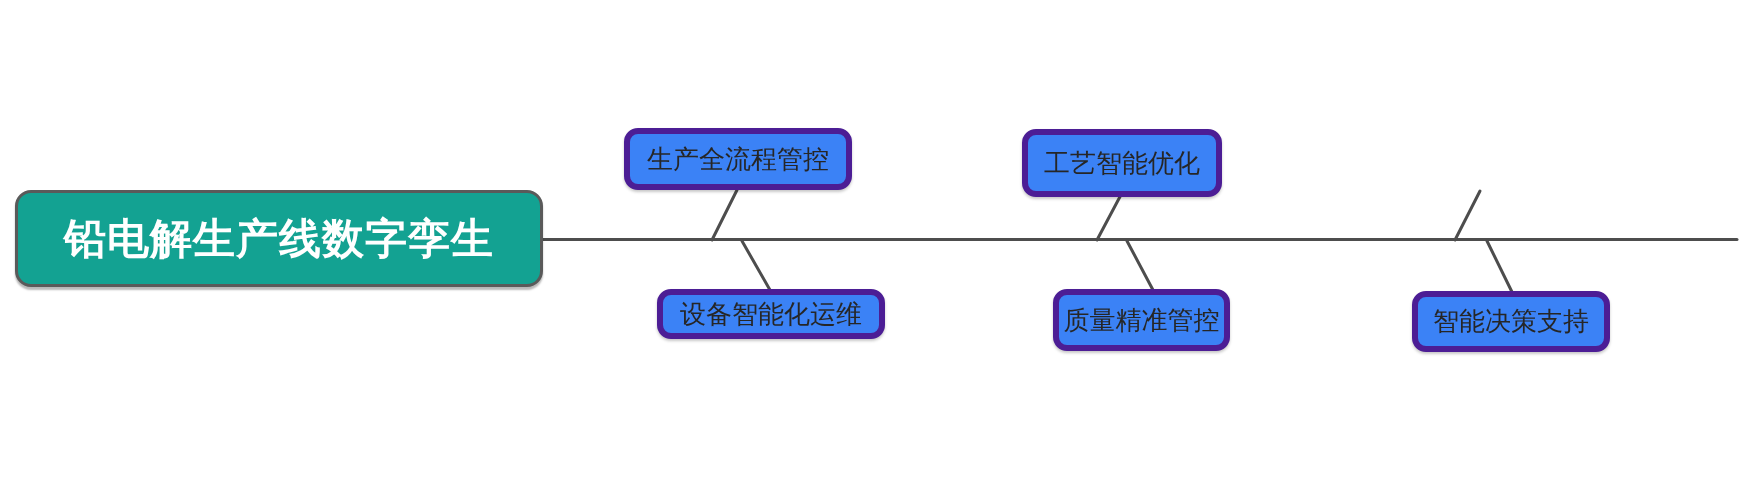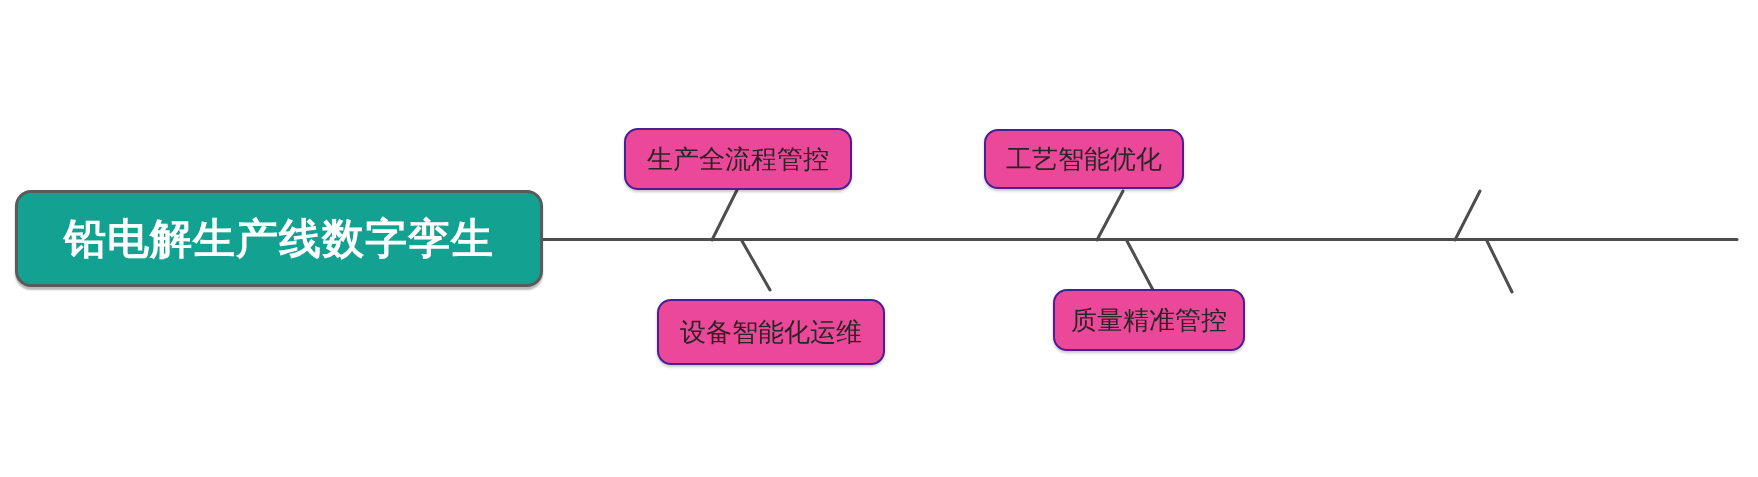--- a/index.html
+++ b/index.html
@@ -46,33 +46,33 @@
     border: 3px solid #5a5a5a;
     border-radius: 16px;
     box-shadow: 0 3px 2px rgba(0,0,0,0.28);
     color: #ffffff;
     font-size: 42px;
     font-weight: bold;
     letter-spacing: 1px;
     text-align: right;
   }
   .branch-node {
-    background: #ec4899;
-    border: 2px solid #4c1d95;
+    background: #3b82f6;
+    border: 6px solid #4c1d95;
     border-radius: 14px;
     box-shadow: 0 2px 3px rgba(0,0,0,0.22);
     color: #262626;
     font-size: 26px;
     font-weight: 400;
   }
   .branch-t1 { left: 624px;  top: 128px; width: 228px; height: 62px; }
-  .branch-t2 { left: 984px; top: 129px; width: 200px; height: 60px; }
+  .branch-t2 { left: 1022px; top: 129px; width: 200px; height: 68px; }
   .branch-t3 { left: 1378px; top: 130px; width: 202px; height: 61px; }
-  .branch-b1 { left: 657px;  top: 299px; width: 228px; height: 66px; }
-  .branch-b2 { left: 1053px; top: 289px; width: 192px; height: 62px; }
+  .branch-b1 { left: 657px;  top: 289px; width: 228px; height: 50px; }
+  .branch-b2 { left: 1053px; top: 289px; width: 177px; height: 62px; }
   .branch-b3 { left: 1412px; top: 291px; width: 198px; height: 61px; }
 </style>
 </head>
 <body>
 
 <div class="canvas">
 
   <svg class="lines-svg" viewBox="0 0 1758 477" xmlns="http://www.w3.org/2000/svg">
 
     <line x1="541" y1="239.5" x2="1737" y2="239.5"></line>
@@ -90,14 +90,15 @@
 
   <div class="node branch-node branch-t1">生产全流程管控</div>
 
   <div class="node branch-node branch-t2">工艺智能优化</div>
 
 
   <div class="node branch-node branch-b1">设备智能化运维</div>
 
   <div class="node branch-node branch-b2">质量精准管控</div>
 
+  <div class="node branch-node branch-b3">智能决策支持</div>
 
 </div>
 
 </body></html>

